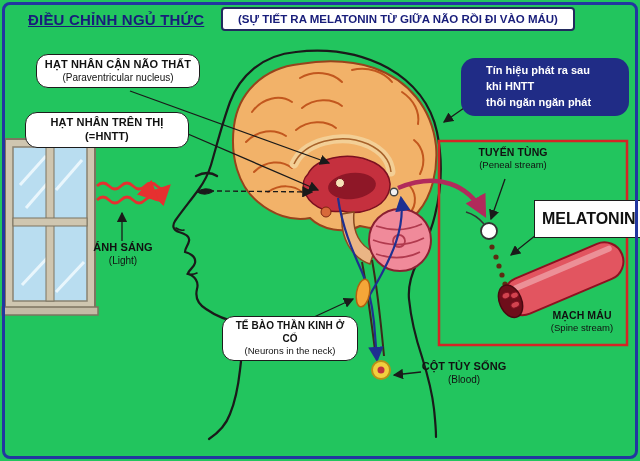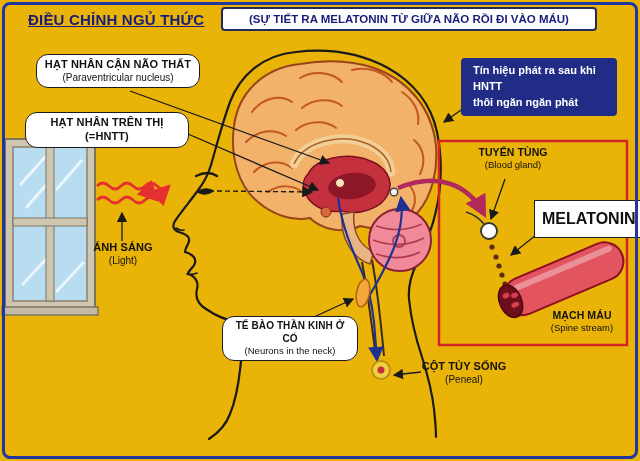--- a/index.html
+++ b/index.html
@@ -1,31 +1,31 @@
 <!DOCTYPE html>
 <html style="--frame: #2236a0; --title-text: #181d7a; --signal-box-bg: #202c86; --detail-box-border: #d42525; --light-ray: #e63030; --brain-cortex: #f2b269; --brain-core: #c5303e; --cerebellum: #f08a9a; --blood-vessel: #e25560; --nerve-pathway: #1e3090; --melatonin-arrow: #b12a5b;"><head>
 <meta charset="utf-8">
 <style>
   *{box-sizing:border-box;margin:0;padding:0}
   html,body{background:#ffffff}
   body{font-family:"Liberation Sans",sans-serif;color:#111}
-  .canvas{position:relative;width:640px;height:461px;background:#eab308;overflow:hidden}
+  .canvas{position:relative;width:640px;height:461px;background:#22c55e;overflow:hidden}
   .frame{position:absolute;inset:2px;border:3px solid var(--frame,#2236a0);border-radius:8px;pointer-events:none;z-index:30}
   svg.art{position:absolute;left:0;top:0;z-index:1}
   .lbl{position:absolute;text-align:center;line-height:1.25;z-index:10}
   .lbl .vi{display:block;font-weight:bold;font-size:11px;letter-spacing:.1px}
   .lbl .en{display:block;font-size:10px}
   .boxed{border:1.4px solid #1c1c1c;border-radius:12px;background:#fff;padding:3px 4px}
   .title{position:absolute;left:28px;top:11px;font-size:15px;font-weight:bold;
          color:var(--title-text,#181d7a);text-decoration:underline;letter-spacing:.2px;z-index:10}
   .subtitle{position:absolute;left:221px;top:7px;border:2px solid #232a5e;border-radius:4px;
-            padding:4px 26px;font-size:11.5px;font-weight:bold;color:var(--title-text,#181d7a);
+            padding:4px 15px;font-size:11.5px;font-weight:bold;color:var(--title-text,#181d7a);
             background:#fff;white-space:nowrap;z-index:10}
-  .signal{position:absolute;left:461px;top:58px;width:156px;background:var(--signal-box-bg,#202c86);
-          color:#fff;font-weight:bold;font-size:11px;padding:5px 12px;border-radius:4px;line-height:1.45;z-index:10}
+  .signal{position:absolute;left:461px;top:58px;width:168px;background:var(--signal-box-bg,#202c86);
+          color:#fff;font-weight:bold;font-size:11px;padding:5px 25px;border-radius:14px;line-height:1.45;z-index:10}
   .signal span{display:block}
   .melatonin{border:1.4px solid #1c1c1c;background:#fff;padding:8px 7px;font-weight:bold;font-size:16px}
 </style>
 </head>
 <body>
 
 <div class="canvas">
 
   <svg class="art" width="640" height="461" viewBox="0 0 640 461">
     <defs>
@@ -191,26 +191,26 @@
     <span class="en">(Light)</span>
   </div>
 
   <div class="lbl boxed" style="left:222px;top:316px;width:136px">
     <span class="vi" style="font-size:10px">TẾ BÀO THẦN KINH Ở CỔ</span>
     <span class="en" style="font-size:9.5px">(Neurons in the neck)</span>
   </div>
 
   <div class="lbl" style="left:416px;top:360px;width:96px">
     <span class="vi">CỘT TỦY SỐNG</span>
-    <span class="en">(Peneal)</span>
+    <span class="en">(Blood)</span>
   </div>
 
   <div class="lbl" style="left:468px;top:146px;width:90px">
     <span class="vi" style="font-size:10.5px">TUYẾN TÙNG</span>
-    <span class="en" style="font-size:9.5px">(Blood gland)</span>
+    <span class="en" style="font-size:9.5px">(Peneal stream)</span>
   </div>
 
   <div class="lbl melatonin" style="left:534px;top:200px">MELATONIN</div>
 
   <div class="lbl" style="left:538px;top:309px;width:88px">
     <span class="vi" style="font-size:10.5px">MẠCH MÁU</span>
     <span class="en" style="font-size:9.5px">(Spine stream)</span>
   </div>
 
 </div>

